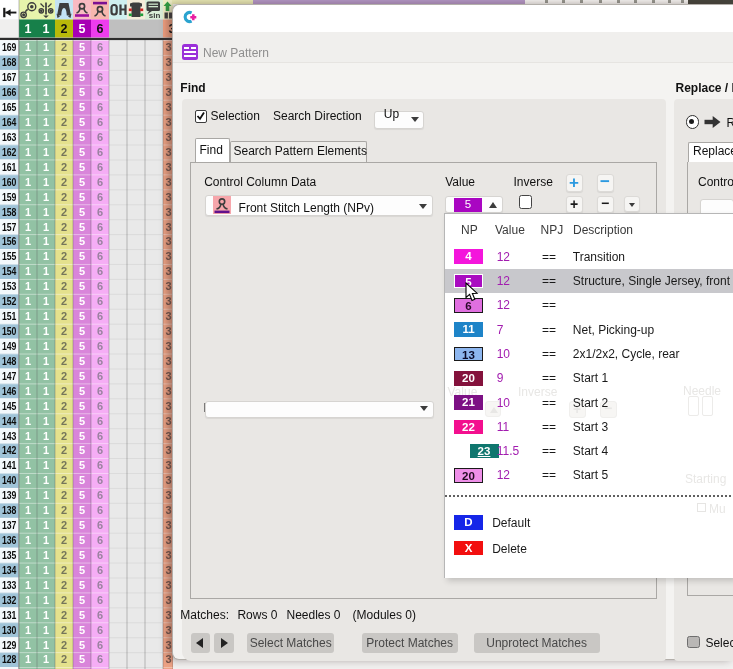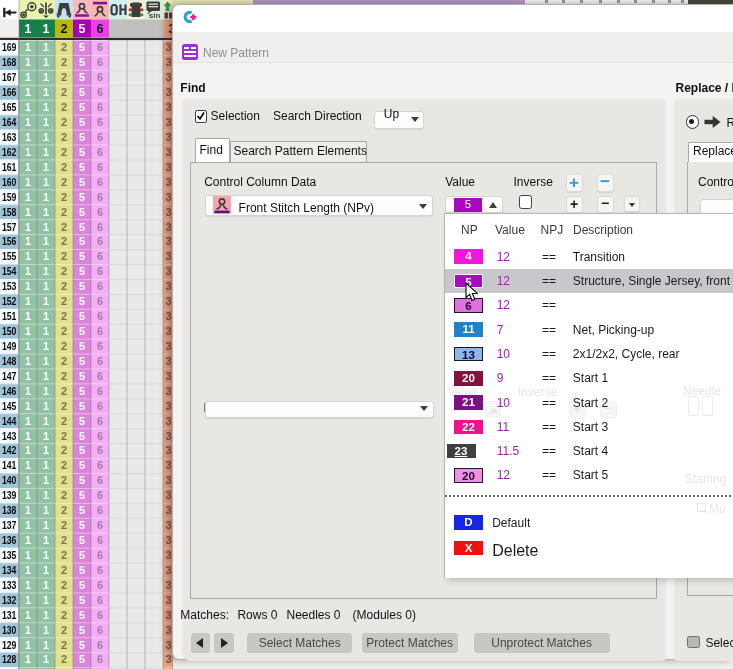--- a/index.html
+++ b/index.html
@@ -683,23 +683,23 @@
 <div class="lbl" style="left:7.3px;top:603.3px">Matches:</div>
     <div class="lbl" style="left:64.4px;top:603.3px">Rows 0</div>
     <div class="lbl" style="left:113.5px;top:603.3px">Needles 0</div>
     <div class="lbl" style="left:179.6px;top:603.3px">(Modules 0)</div>
 <div class="btn" style="left:17.5px;top:627.5px;width:19.8px;height:20px">
       <div class="abs" style="left:5px;top:5px;width:0;height:0;border-top:5px solid transparent;border-bottom:5px solid transparent;border-right:7px solid #222"></div>
     </div>
 <div class="btn" style="left:41.3px;top:627.5px;width:19.8px;height:20px">
       <div class="abs" style="left:7px;top:5px;width:0;height:0;border-top:5px solid transparent;border-bottom:5px solid transparent;border-left:7px solid #222"></div>
     </div>
-<div class="btn" style="left:74.2px;top:627.5px;width:105px;height:20px;line-height:20px">Select Matches</div>
+<div class="btn" style="left:74.2px;top:627.5px;width:87px;height:20px;line-height:20px">Select Matches</div>
 <div class="btn" style="left:188.5px;top:627.5px;width:96.3px;height:20px;line-height:20px">Protect Matches</div>
-<div class="btn" style="left:300.6px;top:627.5px;width:136px;height:20px;line-height:20px">Unprotect Matches</div>
+<div class="btn" style="left:300.6px;top:627.5px;width:126px;height:20px;line-height:20px">Unprotect Matches</div>
 <div class="abs" style="left:512.5px;top:110px;width:13.6px;height:13.6px;border:1.4px solid #2e2e2e;border-radius:50%;background:#fff">
 <div style="position:absolute;left:2.9px;top:2.9px;width:5px;height:5px;border-radius:50%;background:#1a1a1a"></div>
     </div>
 <svg class="abs" style="left:531px;top:111px" width="18" height="12" viewBox="0 0 18 12">
 <rect x="0.5" y="3.8" width="9.5" height="4.4" fill="#343434"></rect>
 <path d="M8.7 0 L16.5 6 L8.7 12 Z" fill="#343434"></path>
     </svg>
 <div class="lbl" style="left:553.5px;top:110.5px">Replace:</div>
 <div class="abs" style="left:513.7px;top:157px;width:47.3px;height:433px;border-left:1px solid #aaa8a5;border-top:none"></div>
 <div class="abs" style="left:513.7px;top:589.8px;width:47.3px;height:1px;background:#aaa8a5"></div>
@@ -770,32 +770,32 @@
 <div class="pn">==</div>
 <div class="pd">Start 2</div>
 </div>
 <div class="prow" style="top:201.3px">
 <div class="chip" style="left:9.5px;top:4.8px;background:#f30f8e;color:#fff;">22</div>
 <div class="pv">11</div>
 <div class="pn">==</div>
 <div class="pd">Start 3</div>
 </div>
 <div class="prow" style="top:225.6px">
-<div class="chip" style="left:2px;top:4.8px;background:#404040;color:#fff;text-decoration:underline;">23</div>
+<div class="chip" style="left:25px;top:4.8px;background:#0f766e;color:#fff;text-decoration:underline;">23</div>
 <div class="pv">11.5</div>
 <div class="pn">==</div>
 <div class="pd">Start 4</div>
 </div>
 <div class="prow" style="top:249.9px">
 <div class="chip" style="left:9.5px;top:4.8px;background:#ee8fe8;color:#200a20;border:1.4px solid #1a1a1a;">20</div>
 <div class="pv">12</div>
 <div class="pn">==</div>
 <div class="pd">Start 5</div>
 </div>
 <div class="abs" style="left:0;top:281.5px;width:290px;border-top:2px dotted #606060"></div>
 <div class="chip" style="left:9.5px;top:301.5px;background:#1526e8;color:#fff">D</div>
 <div class="abs" style="left:47.7px;top:302.5px;font-size:12px;color:#1a1a1a">Default</div>
 <div class="chip" style="left:9.5px;top:327px;background:#f20f0f;color:#fff">X</div>
-<div class="abs" style="left:47.7px;top:328px;font-size:16px;color:#1a1a1a">Delete</div>
+<div class="abs" style="left:47.7px;top:328px;font-size:12px;color:#1a1a1a">Delete</div>
 <svg class="abs" style="left:19.5px;top:68.5px" width="18" height="22" viewBox="0 0 18 22">
 <path d="M2 1 L2 15.5 L5.6 12.4 L8 18.5 L10.8 17.3 L8.4 11.4 L13 11.2 Z" fill="#fff" stroke="#000" stroke-width="1.1"></path>
     </svg>
 </div>
 
 </body></html>

